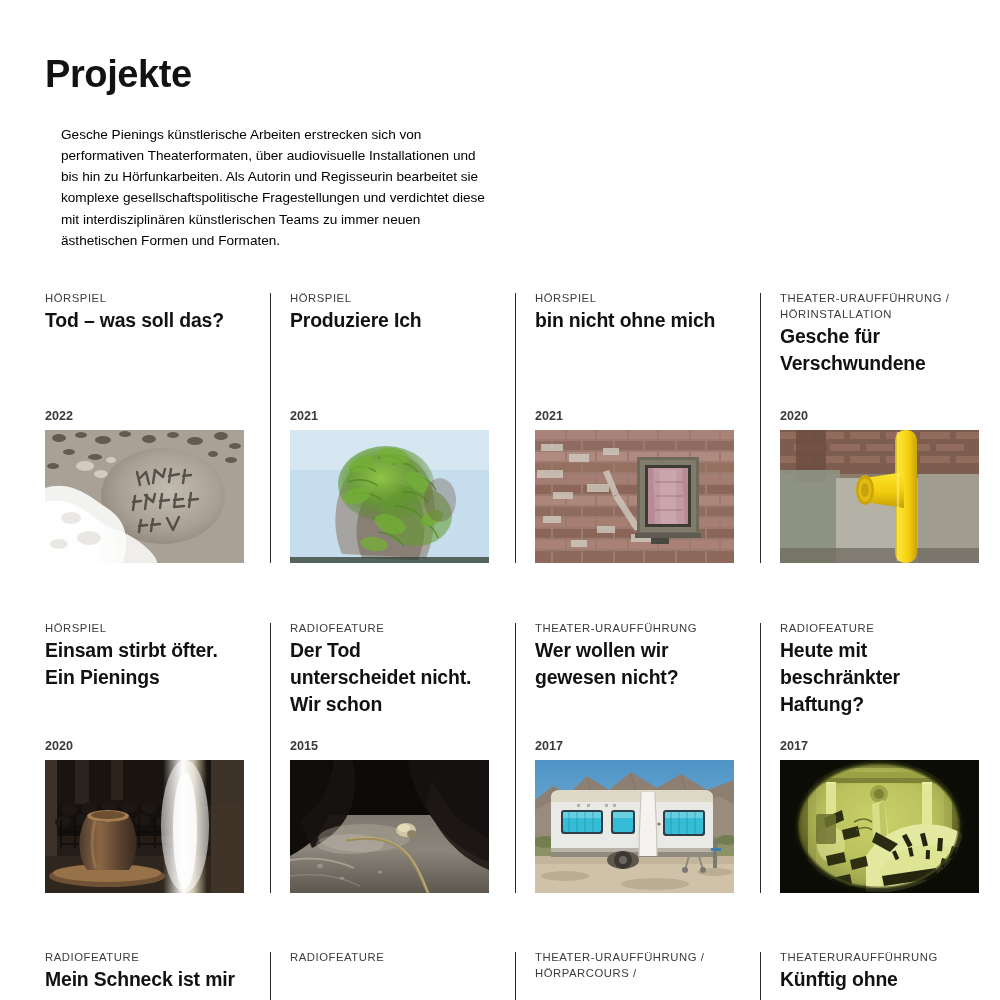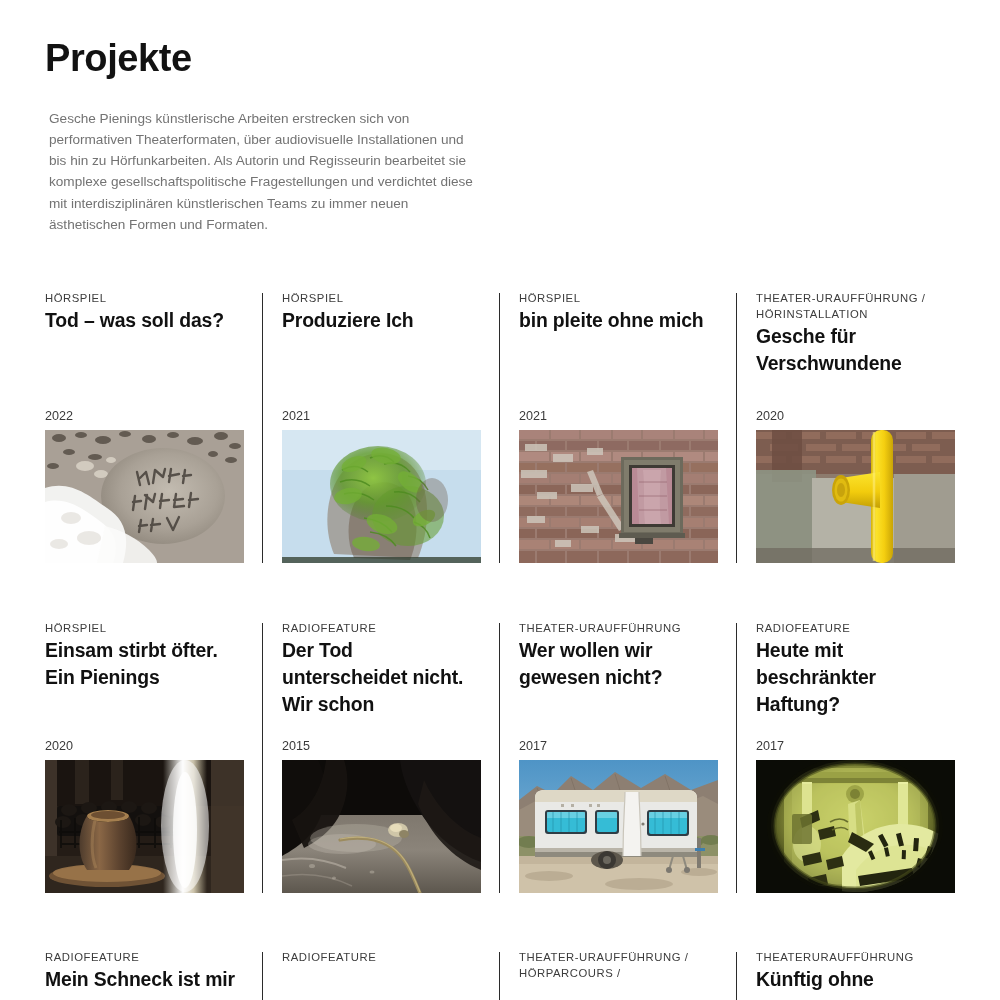--- a/index.html
+++ b/index.html
@@ -27,42 +27,43 @@
     left: 45px;
     top: 38px;
     width: 480px;
   }
   .page-title {
     font-size: 38px;
     font-weight: 700;
     color: #121212;
     letter-spacing: -0.4px;
     line-height: 1.1;
-    margin: 0 0 28px 0;
+    margin: 16px 0 28px 0;
   }
   .intro {
     font-size: 13.6px;
     line-height: 21.2px;
-    color: #737373;
+    color: #000000;
     font-weight: 400;
     width: 432px;
-    margin: 4px;
+    margin: 16px;
   }
 
   
   .grid {
     position: absolute;
     left: 45px;
     top: 290px;
     width: 911px;
   }
   .row {
     display: flex;
     width: 911px;
     align-items: center;
+    gap: 8px;
   }
   .row-1 { height: 330px; }
   .row-2 { height: 329px; }
   .row-3 { height: 120px; overflow: hidden; }
 
   .card {
     position: relative;
     width: 199px;
     flex: 0 0 199px;
     height: 100%;
@@ -100,21 +101,21 @@
     margin: 0;
     letter-spacing: -0.15px;
   }
   .card-year {
     position: absolute;
     left: 0;
     top: 118px;
     font-size: 12.6px;
     line-height: 16px;
     color: #3a3a3a;
-    font-weight: 400;
+    font-weight: 700;
   }
   .card-thumb {
     position: absolute;
     left: 0;
     top: 140px;
     width: 199px;
     height: 133px;
     overflow: hidden;
     background: #d9d9d9;
   }
@@ -280,21 +281,21 @@
               <ellipse cx="150" cy="70" rx="16" ry="22" fill="#6b5746" opacity="0.35"></ellipse>
               <rect y="127" width="199" height="6" fill="#2e3a2a" opacity="0.75"></rect>
             </svg>
           </div>
         </div>
       </a>
 
       <a class="card">
         <span class="divider"></span>
         <div class="card-category">HÖRSPIEL</div>
-        <div class="card-title">bin pleite ohne mich</div>
+        <div class="card-title">bin nicht ohne mich</div>
         <div class="card-year">2021</div>
         <div class="card-thumb">
           <div class="thumb-art t-brick">
             <svg class="thumb-art" viewBox="0 0 199 133" preserveAspectRatio="none">
               <rect width="199" height="133" fill="#9b7b70"></rect>
               <g>
                 <g fill="#a9837a">
                   <rect x="0" y="0" width="30" height="9"></rect>
                     <rect x="32" y="0" width="28" height="9"></rect>
                   <rect x="62" y="0" width="30" height="9"></rect>

